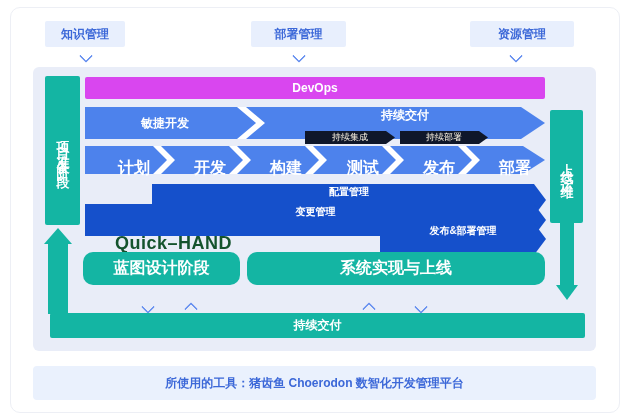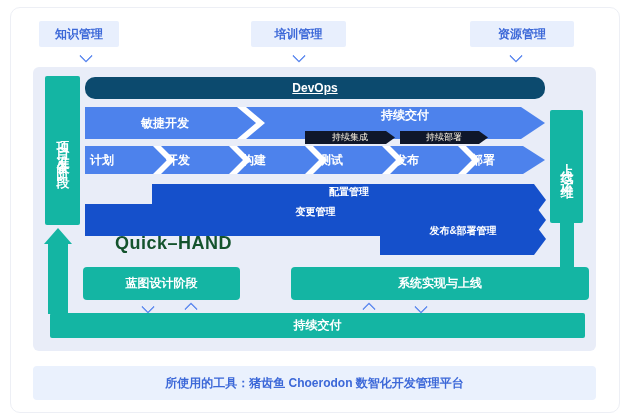--- a/index.html
+++ b/index.html
@@ -2,21 +2,21 @@
 <html><head>
 <meta charset="utf-8">
 <style>
   html,body{margin:0;padding:0;background:#fff;font-family:"Liberation Sans","DejaVu Sans",sans-serif;}
   .canvas{position:relative;width:630px;height:420px;background:#ffffff;overflow:hidden;}
   .card{position:absolute;left:10px;top:7px;width:608px;height:404px;border:1px solid #edeff5;border-radius:10px;background:#fff;}
 
   
   .topbox{position:absolute;top:21px;height:26px;background:#e8effd;color:#3c68d8;
           font-size:12px;font-weight:700;display:flex;align-items:center;justify-content:center;border-radius:2px;}
-  .topbox1{left:39px;width:80px;}
+  .topbox1{left:45px;width:80px;}
   .topbox2{left:251px;width:95px;}
   .topbox3{left:470px;width:104px;}
 
   
   .chev{position:absolute;width:8px;height:8px;border-right:2px solid #6b93f0;border-bottom:2px solid #6b93f0;border-radius:1px;}
   .chev.down{transform:rotate(45deg);}
   .chev.up{transform:rotate(-135deg);}
 
   
   .panel{position:absolute;left:33px;top:67px;width:563px;height:284px;background:#e9edf8;border-radius:6px;}
@@ -27,41 +27,41 @@
            display:flex;align-items:center;justify-content:center;}
   .rightbar{position:absolute;left:550px;top:110px;width:33px;height:113px;border-radius:2px;
             display:flex;align-items:center;justify-content:center;}
   .vtext{writing-mode:vertical-rl;text-orientation:upright;font-size:13px;font-weight:600;letter-spacing:7px;}
   .tailbody{position:absolute;left:560px;top:222px;width:14px;height:64px;}
   .tailtip{position:absolute;left:556px;top:285px;width:0;height:0;
            border-left:11px solid transparent;border-right:11px solid transparent;border-top:15px solid #14b5a3;}
   .uptip{position:absolute;left:44px;top:228px;width:0;height:0;
          border-left:14px solid transparent;border-right:14px solid transparent;border-bottom:16px solid #14b5a3;}
   .upbody{position:absolute;left:48px;top:244px;width:20px;height:70px;}
-  .greenbox{position:absolute;top:267px;height:33px;border-radius:4px;display:flex;align-items:center;justify-content:center;
-            font-size:12px;font-weight:600;}
+  .greenbox{position:absolute;top:252px;height:33px;border-radius:10px;display:flex;align-items:center;justify-content:center;
+            font-size:16px;font-weight:600;}
   .blueprint{left:83px;width:157px;}
-  .impl{left:247px;width:298px;margin-left:44px;}
+  .impl{left:247px;width:298px;}
   .bottombar{position:absolute;left:50px;top:313px;width:535px;height:25px;border-radius:2px;
              display:flex;align-items:center;justify-content:center;font-size:12px;font-weight:600;}
 
   
-  .devops{position:absolute;left:85px;top:77px;width:460px;height:22px;background:#0c4a6e;border-radius:10px;
-          color:#fff;font-size:12px;font-weight:600;display:flex;align-items:center;justify-content:center;text-decoration:underline;}
+  .devops{position:absolute;left:85px;top:77px;width:460px;height:22px;background:#d946ef;border-radius:2px;
+          color:#fff;font-size:12px;font-weight:600;display:flex;align-items:center;justify-content:center;}
   .row2{position:absolute;left:85px;top:107px;width:460px;height:32px;padding-left:27px;}
   .row3{position:absolute;left:85px;top:146px;width:460px;height:28px;}
   .row2 svg,.row3 svg{position:absolute;left:0;top:0;}
   .lbl{position:absolute;color:#fff;font-size:12px;font-weight:600;text-align:center;}
   .agile-lbl{left:0;width:160px;top:0;height:32px;line-height:32px;}
   .cd-lbl{left:180px;width:280px;top:1px;height:15px;line-height:15px;}
   .orange{position:absolute;top:24px;height:13px;background:#0f172a;color:#fff7e6;font-size:9px;text-align:center;line-height:13px;
           clip-path:polygon(0 0,calc(100% - 9px) 0,100% 50%,calc(100% - 9px) 100%,0 100%);}
   .ci{left:220px;width:90px;}
   .cdd{left:315px;width:88px;}
-  .step{position:absolute;top:0;width:60px;height:28px;line-height:28px;color:#fff;font-size:12px;font-weight:600;text-align:left;}
+  .step{position:absolute;top:8px;width:60px;height:28px;line-height:28px;color:#fff;font-size:16px;font-weight:600;text-align:right;}
   .step:nth-of-type(1){left:5px;}  .step:nth-of-type(2){left:81px;}
   .step:nth-of-type(3){left:157px;}.step:nth-of-type(4){left:234px;}
   .step:nth-of-type(5){left:310px;}.step:nth-of-type(6){left:386px;}
 
   
   .darrow{position:absolute;height:32px;background:#1550cb;color:#fff;font-size:10px;font-weight:600;
           text-align:center;line-height:15px;
           clip-path:polygon(0 0,calc(100% - 12px) 0,100% 50%,calc(100% - 12px) 100%,0 100%);}
   .cfg{left:152px;top:184px;width:394px;}
   .chg{left:85px;top:204px;width:461px;}
@@ -74,21 +74,21 @@
   .footer{position:absolute;left:33px;top:366px;width:563px;height:34px;background:#eaf1fd;border-radius:4px;
           display:flex;align-items:center;justify-content:center;color:#3c68d8;font-size:12px;font-weight:700;}
 </style>
 </head>
 <body>
 
 <div class="canvas">
   <div class="card"></div>
 
   <div class="topbox topbox1">知识管理</div>
-  <div class="topbox topbox2">培训管理</div>
+  <div class="topbox topbox2">部署管理</div>
   <div class="topbox topbox3">资源管理</div>
   <span class="chev down" style="left:81px;top:51px;"></span>
   <span class="chev down" style="left:294px;top:51px;"></span>
   <span class="chev down" style="left:511px;top:51px;"></span>
 
   <div class="panel"></div>
 
   <div class="uptip"></div>
   <div class="upbody teal"></div>
   <div class="tailbody teal"></div>

